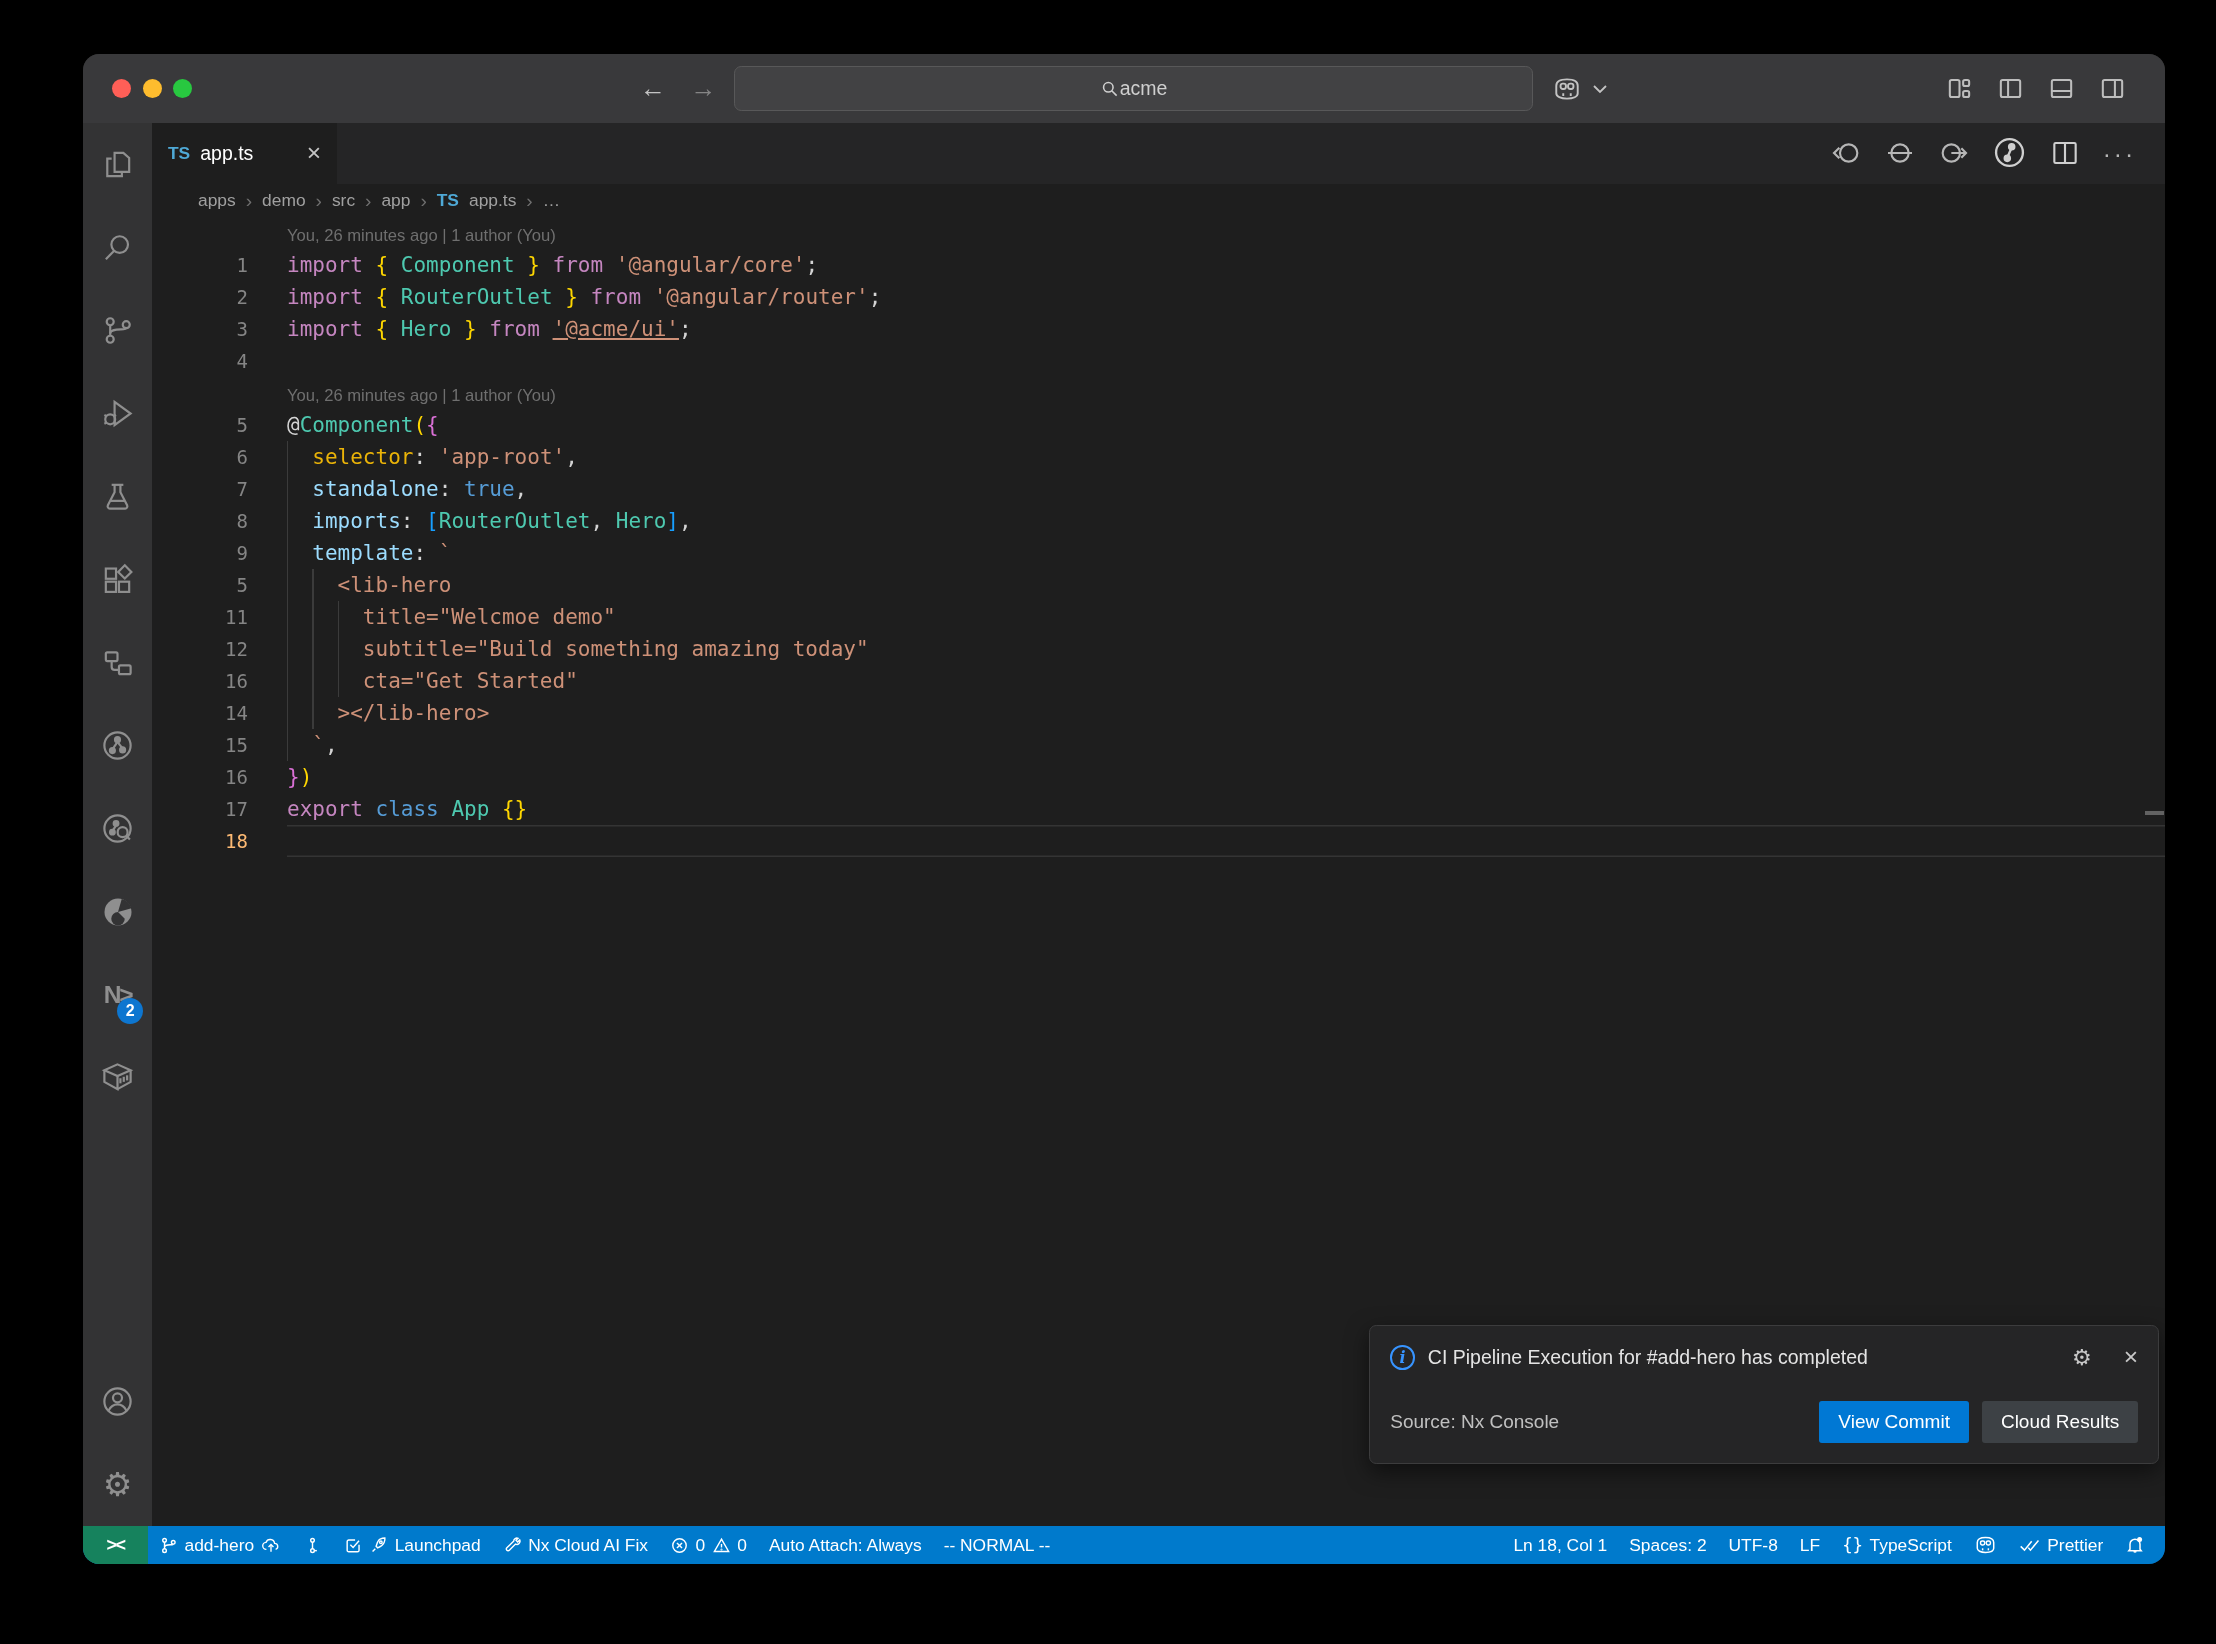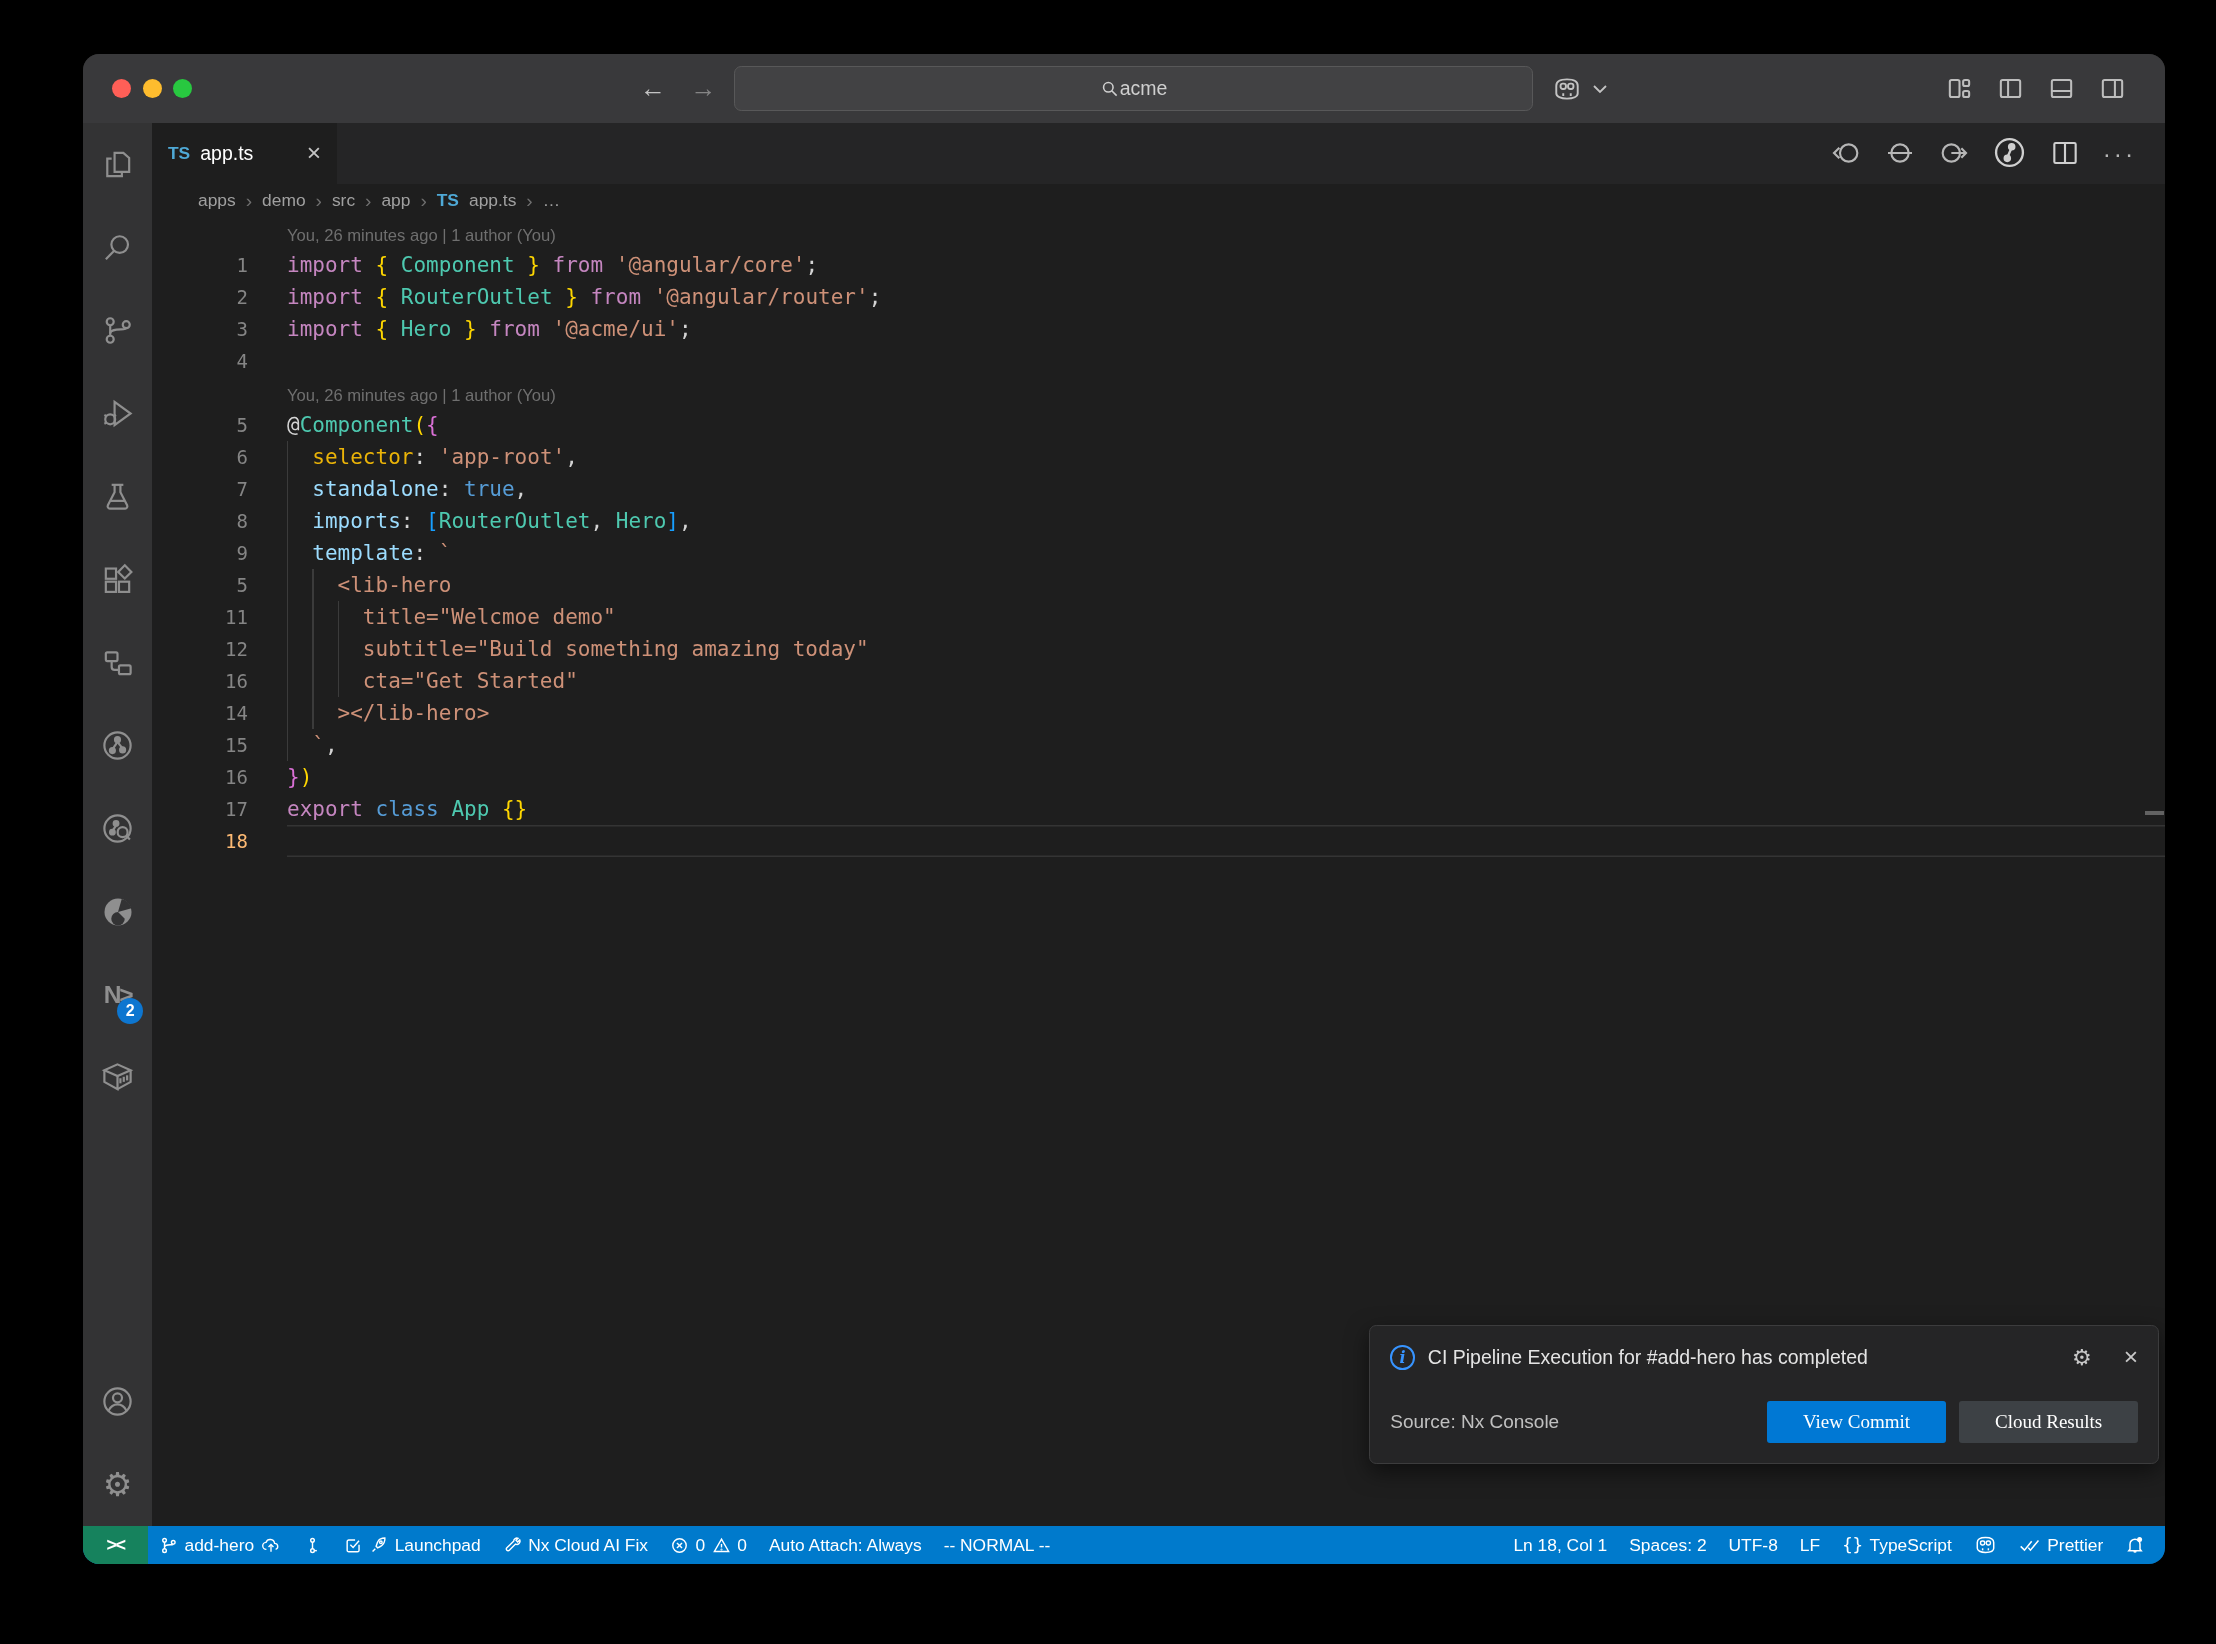--- a/index.html
+++ b/index.html
@@ -71,22 +71,22 @@
   .toast-head { display:flex; align-items:center; gap:13px; }
   .info-badge { width:24.6px; height:24.6px; border-radius:50%; border:2.2px solid var(--info,#3794FF);
                 color:var(--info,#3794FF); font-size:16px; font-weight:bold; display:flex; align-items:center;
                 justify-content:center; font-family:"DejaVu Serif", serif; font-style:italic; }
   .toast-title { color:#e4e4e4; font-size:19.5px; flex:1; }
   .toast-gear { font-size:22px; color:#c8c8c8; font-family:"DejaVu Sans", sans-serif; }
   .toast-close { font-size:24.6px; color:#c8c8c8; margin-left:19px; }
   .toast-foot { display:flex; align-items:center; margin-top:30px; }
   .toast-source { color:#c0c0c0; font-size:19px; }
   .toast-btns { margin-left:auto; display:flex; gap:13px; }
-  .btn { height:42px; padding:0 36px; font-size:19px; color:#fff; border-radius:2.9px;
-         display:flex; align-items:center; justify-content:center;font-family:Liberation Serif, serif; }
+  .btn { height:42px; padding:0 19px; font-size:19px; color:#fff; border-radius:2.9px;
+         display:flex; align-items:center; justify-content:center; }
   .btn.primary { background:var(--btnp,#0078D4); }
   .btn.secondary { background:var(--btns,#3d4145); }
 
   
   .statusbar { position:absolute; left:0; right:0; bottom:0; height:38px; background:var(--statusbar,#007ACC);
                display:flex; align-items:center; color:#fff; font-size:17.4px; }
   .remote-chip { height:38px; width:65px; background:var(--remote,#16825D); display:flex; align-items:center;
                  justify-content:center; font-size:18px; letter-spacing:-1.4px; font-weight:bold; }
   .sb-item { display:flex; align-items:center; gap:6.5px; padding:0 11px; height:38px; white-space:nowrap; }
   .sb-right { margin-left:auto; display:flex; align-items:center; padding-right:8.7px; }
@@ -340,21 +340,21 @@
           <div class="row code-row">
             <div class="gutter">1</div>
             <div class="code"><span style="color: rgb(197, 134, 192);">import </span><span style="color: rgb(255, 215, 0);">{ </span><span style="color: rgb(78, 201, 176);">Component</span><span style="color: rgb(255, 215, 0);"> }</span><span style="color: rgb(197, 134, 192);"> from </span><span style="color: rgb(206, 145, 120);">'@angular/core'</span><span style="color: rgb(212, 212, 212);">;</span></div>
           </div>
           <div class="row code-row">
             <div class="gutter">2</div>
             <div class="code"><span style="color: rgb(197, 134, 192);">import </span><span style="color: rgb(255, 215, 0);">{ </span><span style="color: rgb(78, 201, 176);">RouterOutlet</span><span style="color: rgb(255, 215, 0);"> }</span><span style="color: rgb(197, 134, 192);"> from </span><span style="color: rgb(206, 145, 120);">'@angular/router'</span><span style="color: rgb(212, 212, 212);">;</span></div>
           </div>
           <div class="row code-row">
             <div class="gutter">3</div>
-            <div class="code"><span style="color: rgb(197, 134, 192);">import </span><span style="color: rgb(255, 215, 0);">{ </span><span style="color: rgb(78, 201, 176);">Hero</span><span style="color: rgb(255, 215, 0);"> }</span><span style="color: rgb(197, 134, 192);"> from </span><span style="color: rgb(206, 145, 120);">'@acme/ui'</span><span style="color: rgb(212, 212, 212);">;</span></div>
+            <div class="code"><span style="color: rgb(197, 134, 192);">import </span><span style="color: rgb(255, 215, 0);">{ </span><span style="color: rgb(78, 201, 176);">Hero</span><span style="color: rgb(255, 215, 0);"> }</span><span style="color: rgb(197, 134, 192);"> from </span><span style="color: rgb(206, 145, 120); text-decoration: underline;">'@acme/ui'</span><span style="color: rgb(212, 212, 212);">;</span></div>
           </div>
           <div class="row code-row">
             <div class="gutter">4</div>
             <div class="code"></div>
           </div>
           <div class="row blame-row">
             <div class="blame-text">You, 26 minutes ago | 1 author (You)</div>
           </div>
           <div class="row code-row">
             <div class="gutter">5</div>

